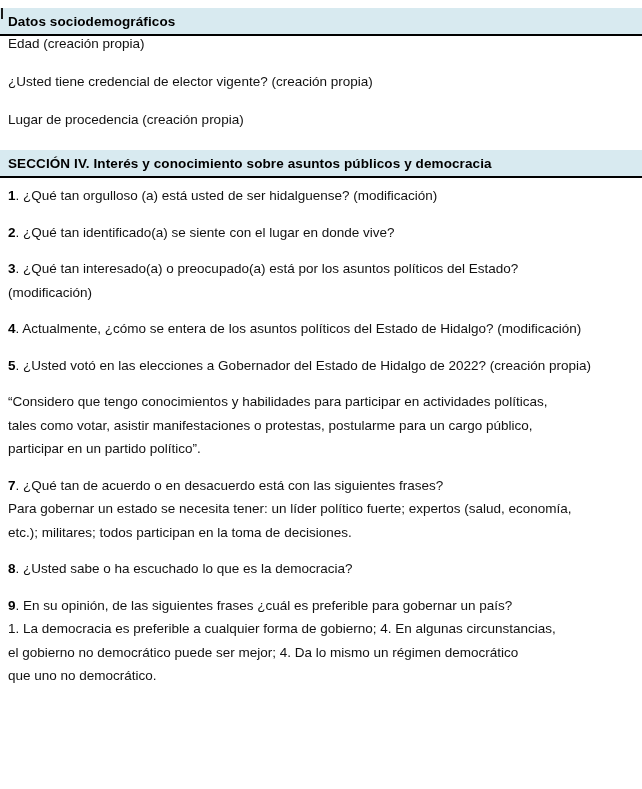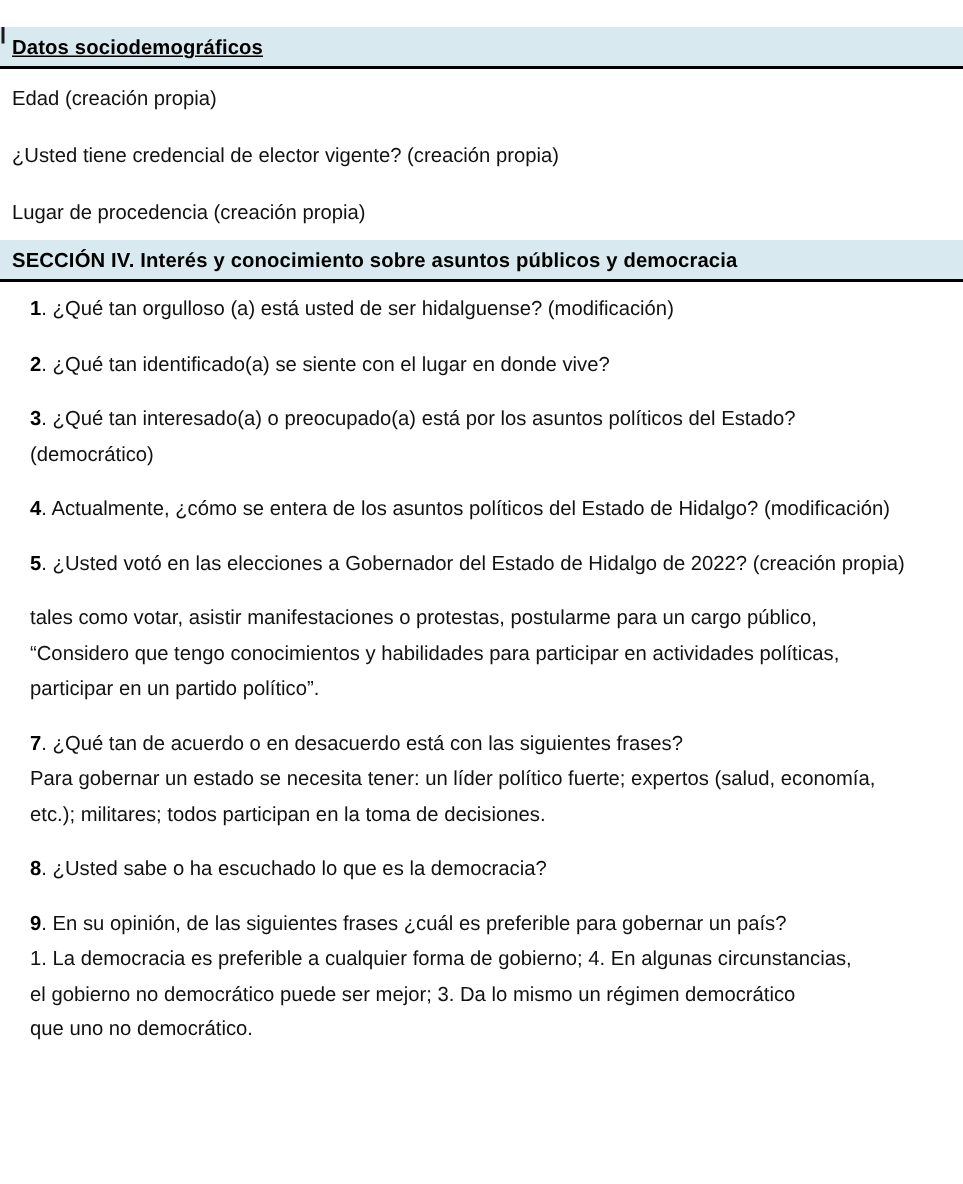--- a/index.html
+++ b/index.html
@@ -33,37 +33,35 @@
   .band {
     background: #d8eaf0;
     border-bottom: 2px solid #000000;
     padding: 6px 8px 5px 8px;
     font-weight: bold;
     font-size: 13.5px;
     color: #000000;
     letter-spacing: 0.1px;
   }
   .band-first {
-    margin-top: 18px;
-    text-decoration: underline;
+    margin-top: 8px;
   }
   .data-rows .row {
     height: 38px;
     display: flex;
-    align-items: center;
+    align-items: flex-start;
     padding-left: 8px;
     padding-right: 4px;
   }
   .questions {
     padding: 6px 8px 0 8px;
   }
   .question {
     margin-bottom: 13px;
     line-height: 23.5px;
-    margin-left: 12px;
   }
   .question .qline {
     white-space: nowrap;
   }
   .qnum {
     font-weight: bold;
     color: #000000;
   }
   .bottom-band {
     position: absolute;
@@ -99,44 +97,44 @@
 
   <div class="questions" id="question-list">
       <div class="question">
         <div class="qline"><span class="qnum">1</span><span>. ¿Qué tan orgulloso (a) está usted de ser hidalguense? (modificación)</span></div>
       </div>
       <div class="question">
         <div class="qline"><span class="qnum">2</span><span>. ¿Qué tan identificado(a) se siente con el lugar en donde vive?</span></div>
       </div>
       <div class="question">
         <div class="qline"><span class="qnum">3</span><span>. ¿Qué tan interesado(a) o preocupado(a) está por los asuntos políticos del Estado?</span></div>
-        <div class="qline">(democrático)</div>
+        <div class="qline">(modificación)</div>
       </div>
       <div class="question">
         <div class="qline"><span class="qnum">4</span><span>. Actualmente, ¿cómo se entera de los asuntos políticos del Estado de Hidalgo? (modificación)</span></div>
       </div>
       <div class="question">
         <div class="qline"><span class="qnum">5</span><span>. ¿Usted votó en las elecciones a Gobernador del Estado de Hidalgo de 2022? (creación propia)</span></div>
       </div>
       <div class="question">
+        <div class="qline">“Considero que tengo conocimientos y habilidades para participar en actividades políticas,</div>
         <div class="qline">tales como votar, asistir manifestaciones o protestas, postularme para un cargo público,</div>
-        <div class="qline">“Considero que tengo conocimientos y habilidades para participar en actividades políticas,</div>
         <div class="qline">participar en un partido político”.</div>
       </div>
       <div class="question">
         <div class="qline"><span class="qnum">7</span><span>. ¿Qué tan de acuerdo o en desacuerdo está con las siguientes frases?</span></div>
         <div class="qline">Para gobernar un estado se necesita tener: un líder político fuerte; expertos (salud, economía,</div>
         <div class="qline">etc.); militares; todos participan en la toma de decisiones.</div>
       </div>
       <div class="question">
         <div class="qline"><span class="qnum">8</span><span>. ¿Usted sabe o ha escuchado lo que es la democracia?</span></div>
       </div>
       <div class="question">
         <div class="qline"><span class="qnum">9</span><span>. En su opinión, de las siguientes frases ¿cuál es preferible para gobernar un país?</span></div>
         <div class="qline">1. La democracia es preferible a cualquier forma de gobierno; 4. En algunas circunstancias,</div>
-        <div class="qline">el gobierno no democrático puede ser mejor; 3. Da lo mismo un régimen democrático</div>
+        <div class="qline">el gobierno no democrático puede ser mejor; 4. Da lo mismo un régimen democrático</div>
         <div class="qline">que uno no democrático.</div>
       </div>
     </div>
 
   <div class="bottom-band"></div>
 
 </div>
 
 </body></html>

